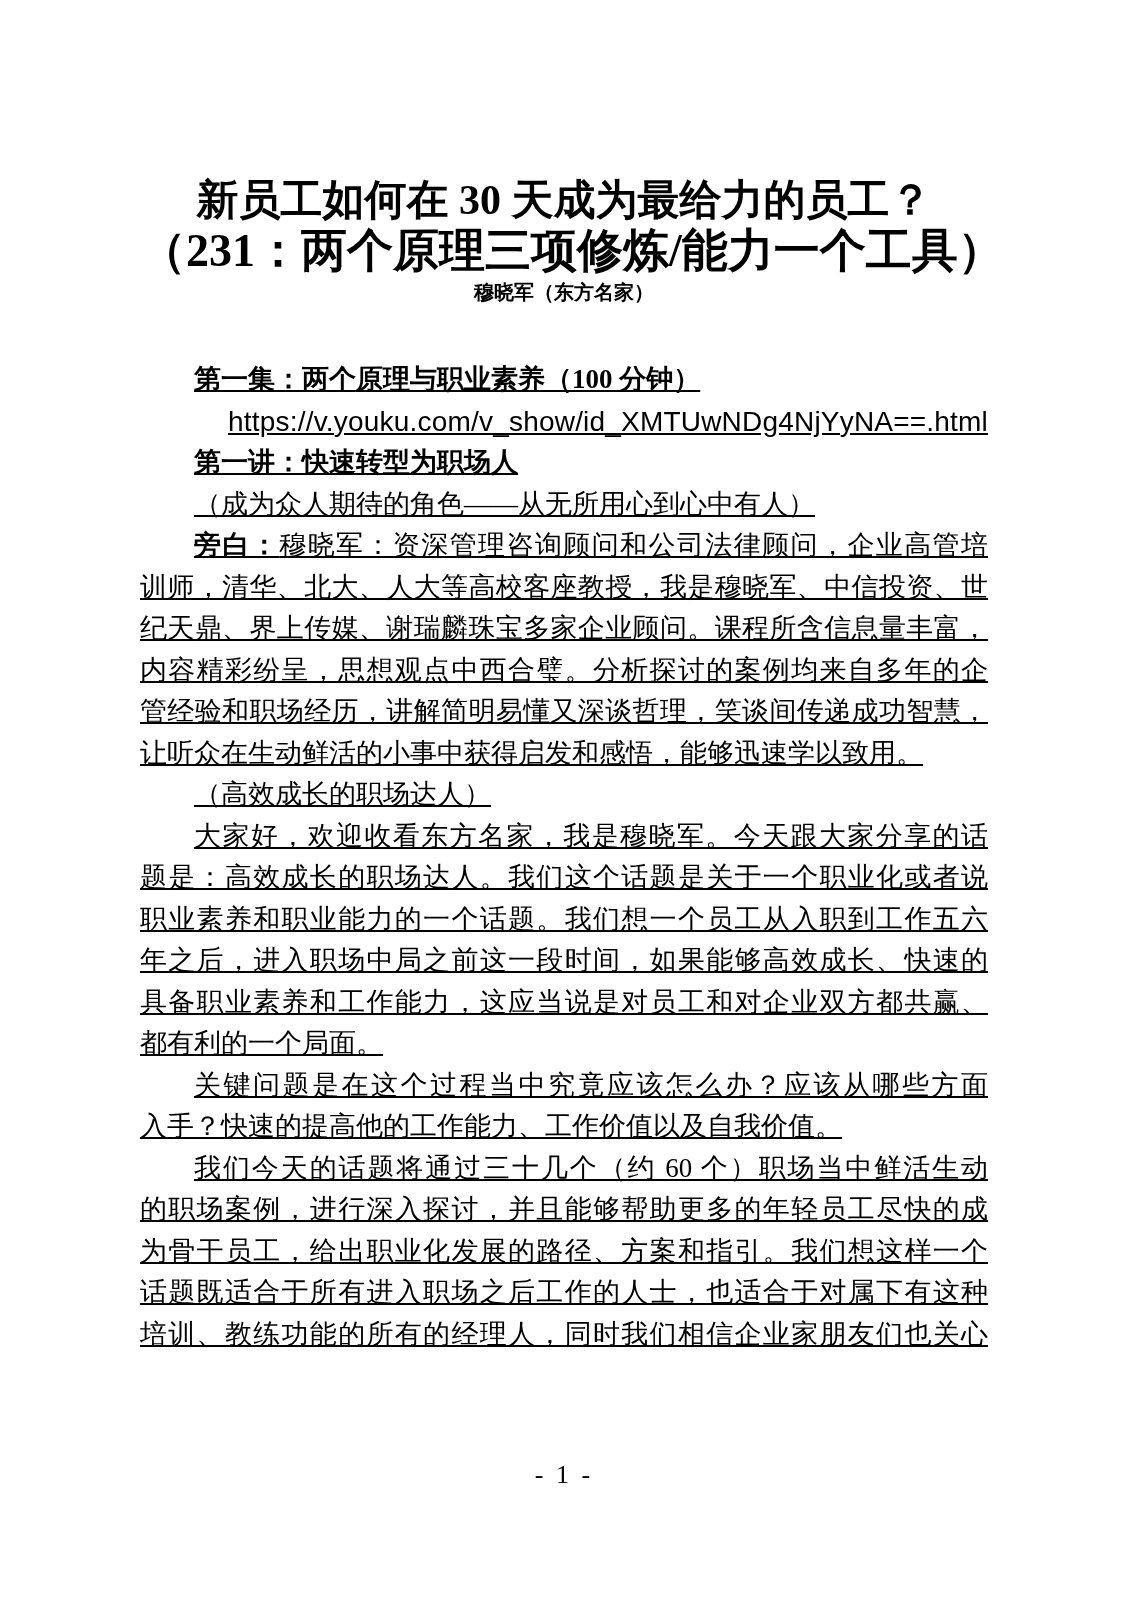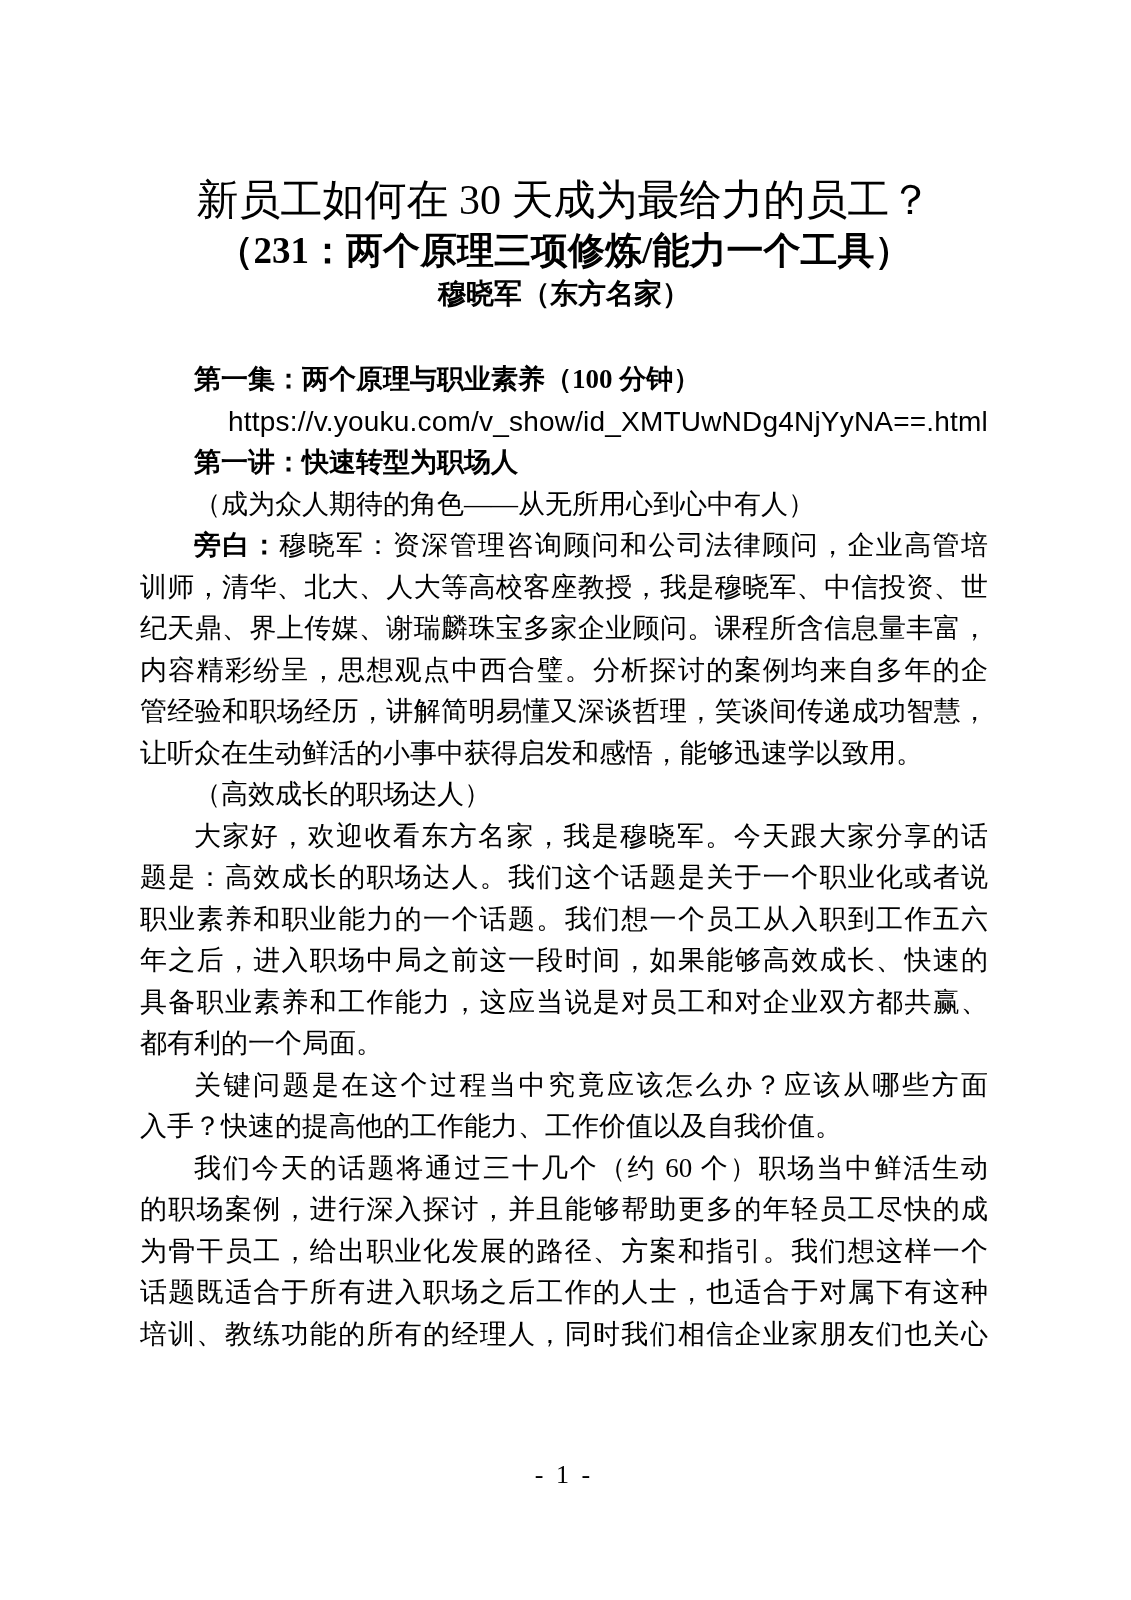--- a/index.html
+++ b/index.html
@@ -8,26 +8,26 @@
     width: 1131px;
     height: 1600px;
     background: #ffffff;
     box-sizing: border-box;
     padding: 172px 143px 0 140px;
     font-family: "Liberation Serif", "DejaVu Serif", serif;
     color: #000000;
     overflow: hidden;
   }
   .title-block { text-align: center; }
-  .doc-title   { font-size: 42px; line-height: 56px; font-weight: normal; white-space: pre; }
-  .doc-sub1    { font-size: 37px; line-height: 45px; font-weight: bold; white-space: pre; }
+  .doc-title   { font-size: 42px; line-height: 56px; font-weight: bold; white-space: pre; }
+  .doc-sub1    { font-size: 46px; line-height: 45px; font-weight: bold; white-space: pre; }
   .doc-sub2    { font-size: 33px; line-height: 44px; font-weight: bold; white-space: pre; }
-  .doc-author  { font-size: 28px; line-height: 42px; font-weight: bold; white-space: pre; }
+  .doc-author  { font-size: 20px; line-height: 42px; font-weight: bold; white-space: pre; font-family: Liberation Mono, monospace; }
 
-  .content { margin-top: 44px; }
+  .content { margin-top: 44px; text-decoration: underline; }
   .line {
     font-size: 27px;
     line-height: 41.5px;
     height: 41.5px;
     white-space: nowrap;
   }
   .j {
     text-align: justify;
     text-align-last: justify;
     white-space: normal;

